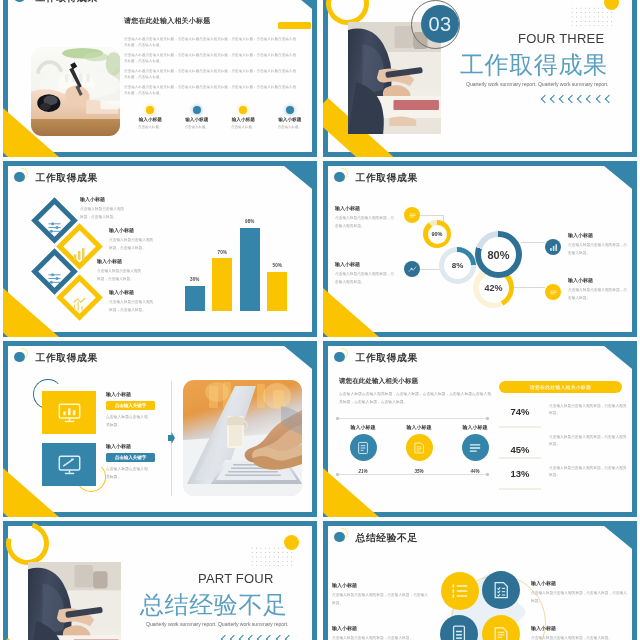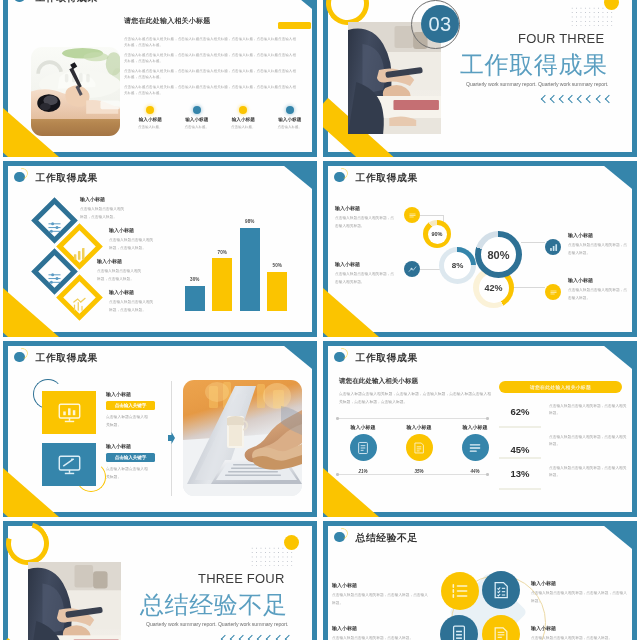--- a/index.html
+++ b/index.html
@@ -616,21 +616,21 @@
         <line x1="4" y1="6.5" x2="20" y2="6.5"></line>
               <line x1="4" y1="12" x2="20" y2="12"></line>
               <line x1="4" y1="17.5" x2="14" y2="17.5"></line>
       </svg>
     </span>
     <span class="s6-cv">44%</span>
   </div>
 
   <div class="s6-pill">请您在此处输入相关小标题</div>
 
-  <div class="s6-v" style="top:60px;">62%</div>
+  <div class="s6-v" style="top:60px;">74%</div>
   <div class="s6-u" style="top:80px;"></div>
   <div class="s6-rd" style="top:57px;">点击输入标题点击输入相关标题，点击输入相关标题。</div>
   <div class="s6-v" style="top:98px;">45%</div>
   <div class="s6-u" style="top:111px;"></div>
   <div class="s6-rd" style="top:88px;">点击输入标题点击输入相关标题，点击输入相关标题。</div>
   <div class="s6-v" style="top:122px;">13%</div>
   <div class="s6-u" style="top:142px;"></div>
   <div class="s6-rd" style="top:119px;">点击输入标题点击输入相关标题，点击输入相关标题。</div>
  </div>
 </div>
@@ -668,21 +668,21 @@
      <rect x="36" y="49" width="36" height="6" rx="2" transform="rotate(-8 36 49)" fill="#394050"></rect>
      <rect x="26" y="72" width="64" height="26" fill="#f6f3ec"></rect>
      <rect x="44" y="76" width="44" height="10" rx="1" fill="#b9414a" opacity=".75"></rect>
      <rect x="20" y="94" width="70" height="16" fill="#e9e5dd"></rect>
      <path d="M8 58 q18 6 24 22 q4 12 2 30 l-34 0z" fill="#333c4e"></path>
      <path d="M40 94 q14 -4 26 2 l0 6 l-26 0z" fill="#e8c9ad"></path>
    </svg>
   </div>
 
 
-  <div class="sec-part">THREE FOUR</div>
+  <div class="sec-part">PART FOUR</div>
   <div class="sec-title">总结经验不足</div>
   <div class="sec-sub">Quarterly work summary report. Quarterly work summary report.</div>
   <div class="sec-chev">
     <i></i>
           <i></i>
           <i></i>
           <i></i>
           <i></i>
           <i></i>
           <i></i>

